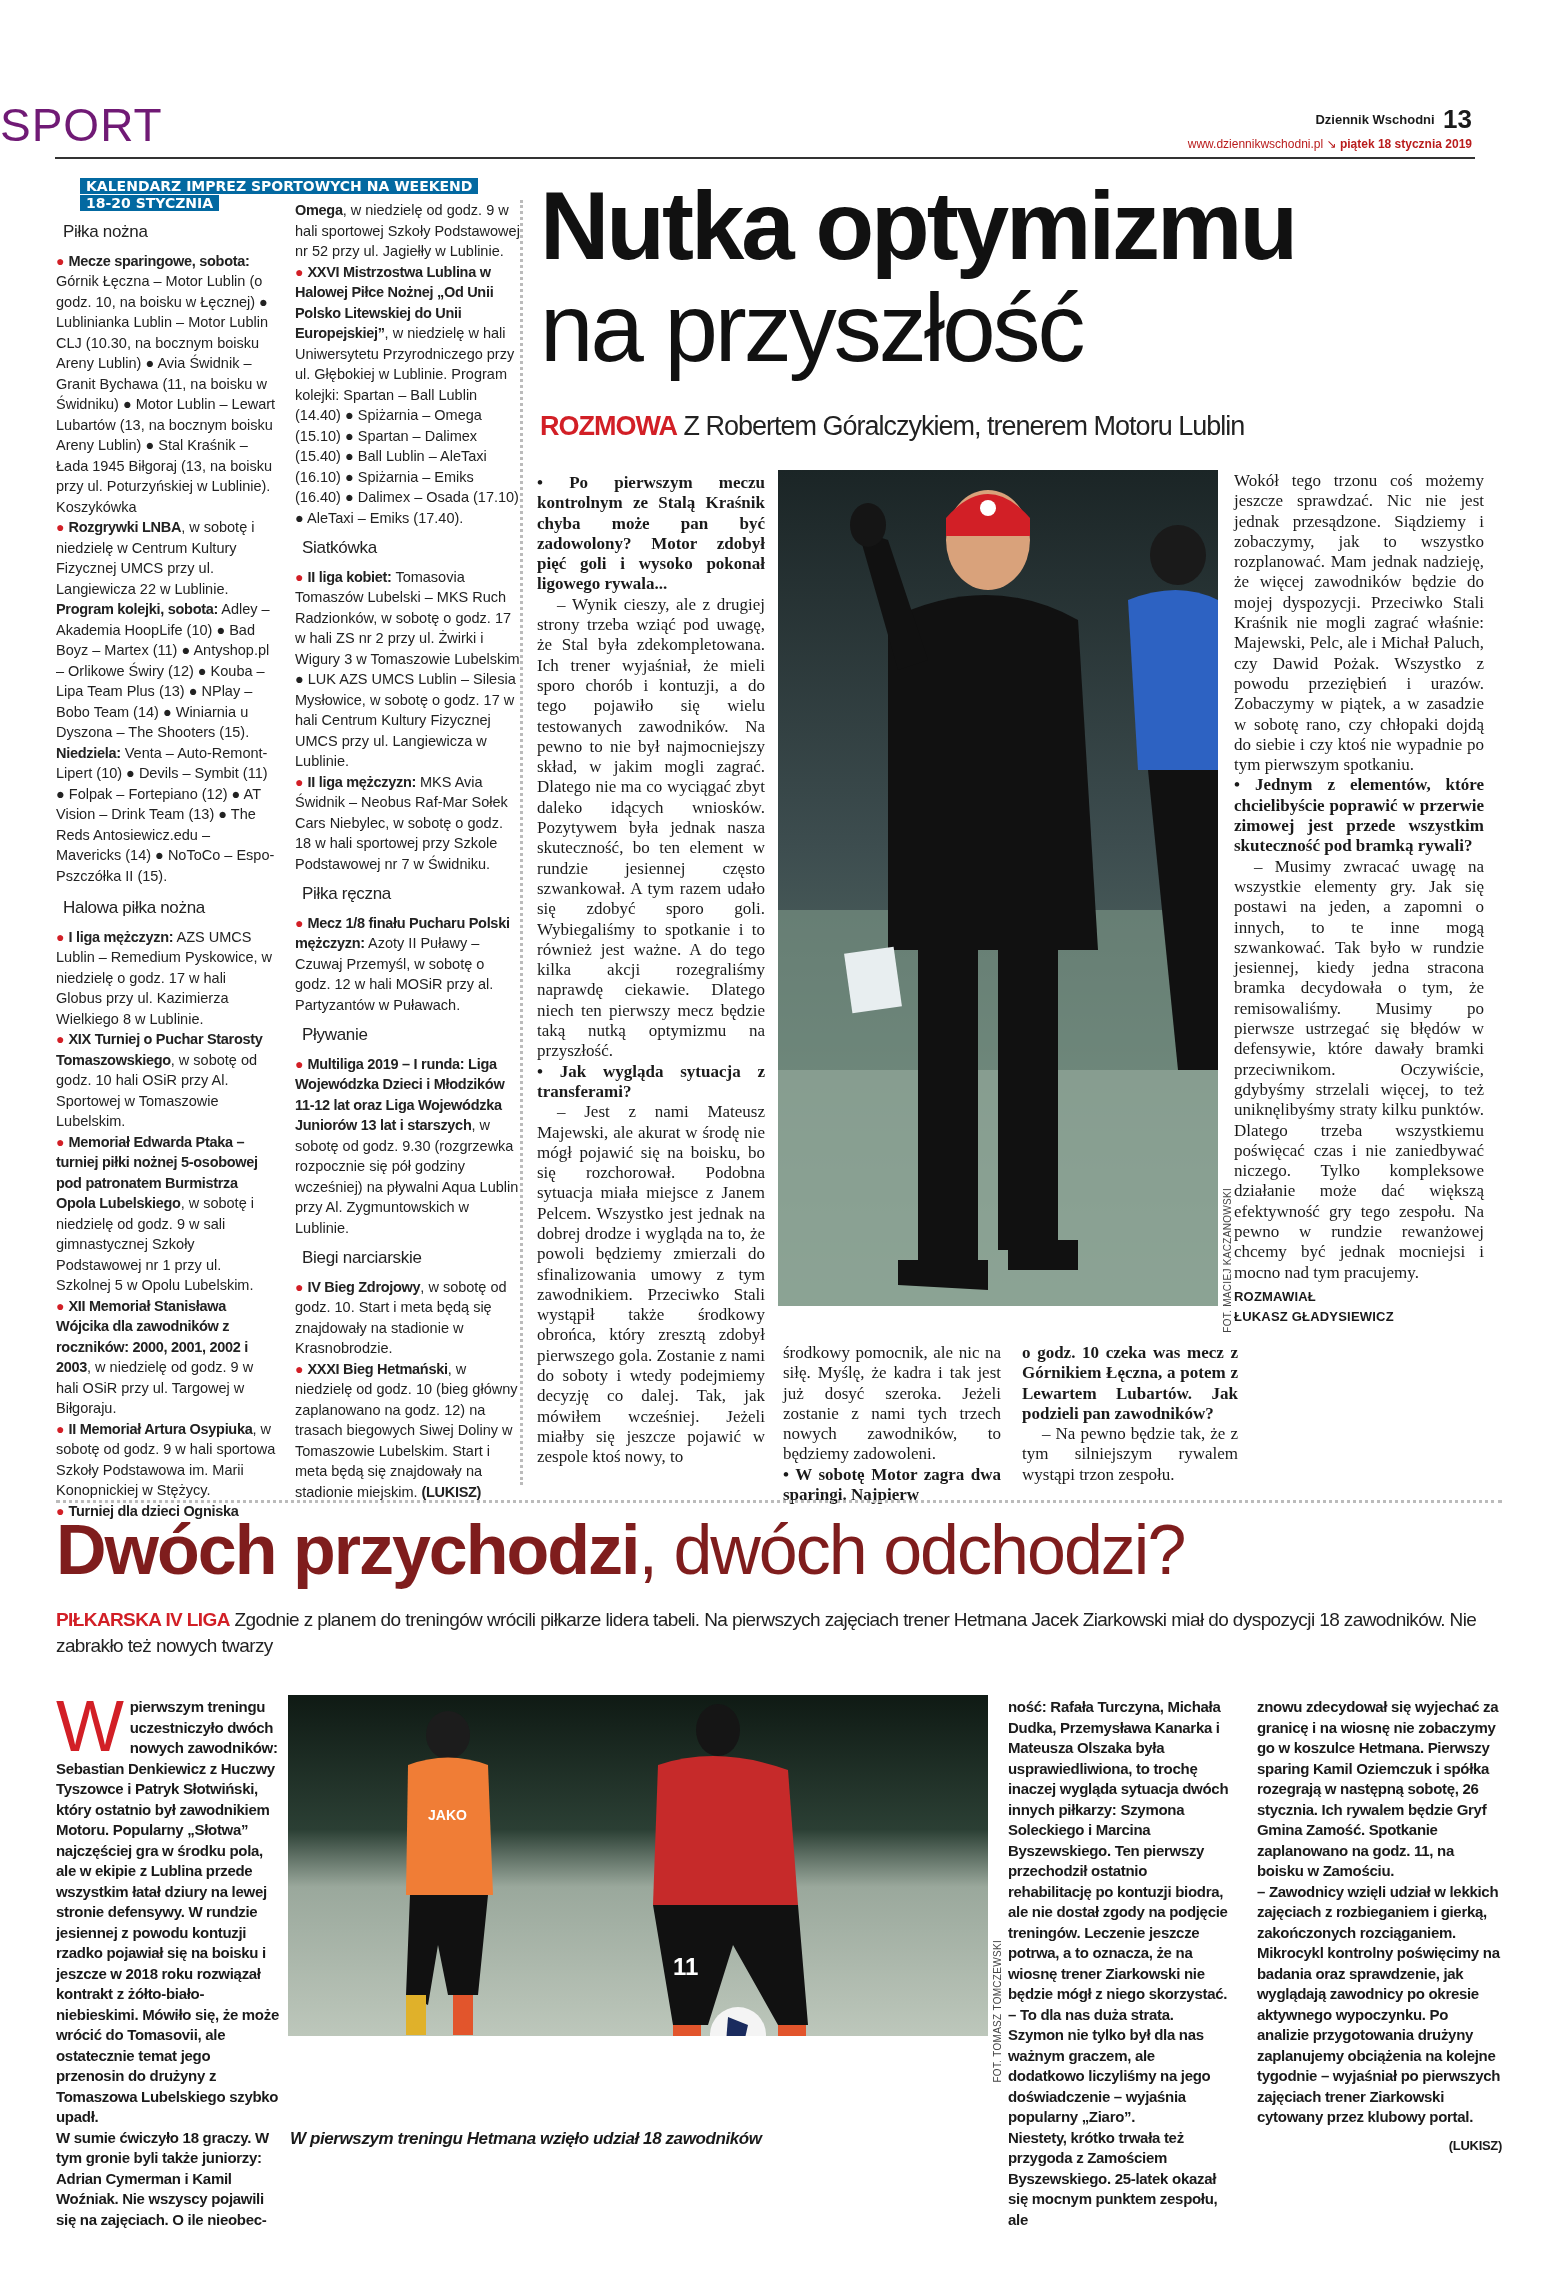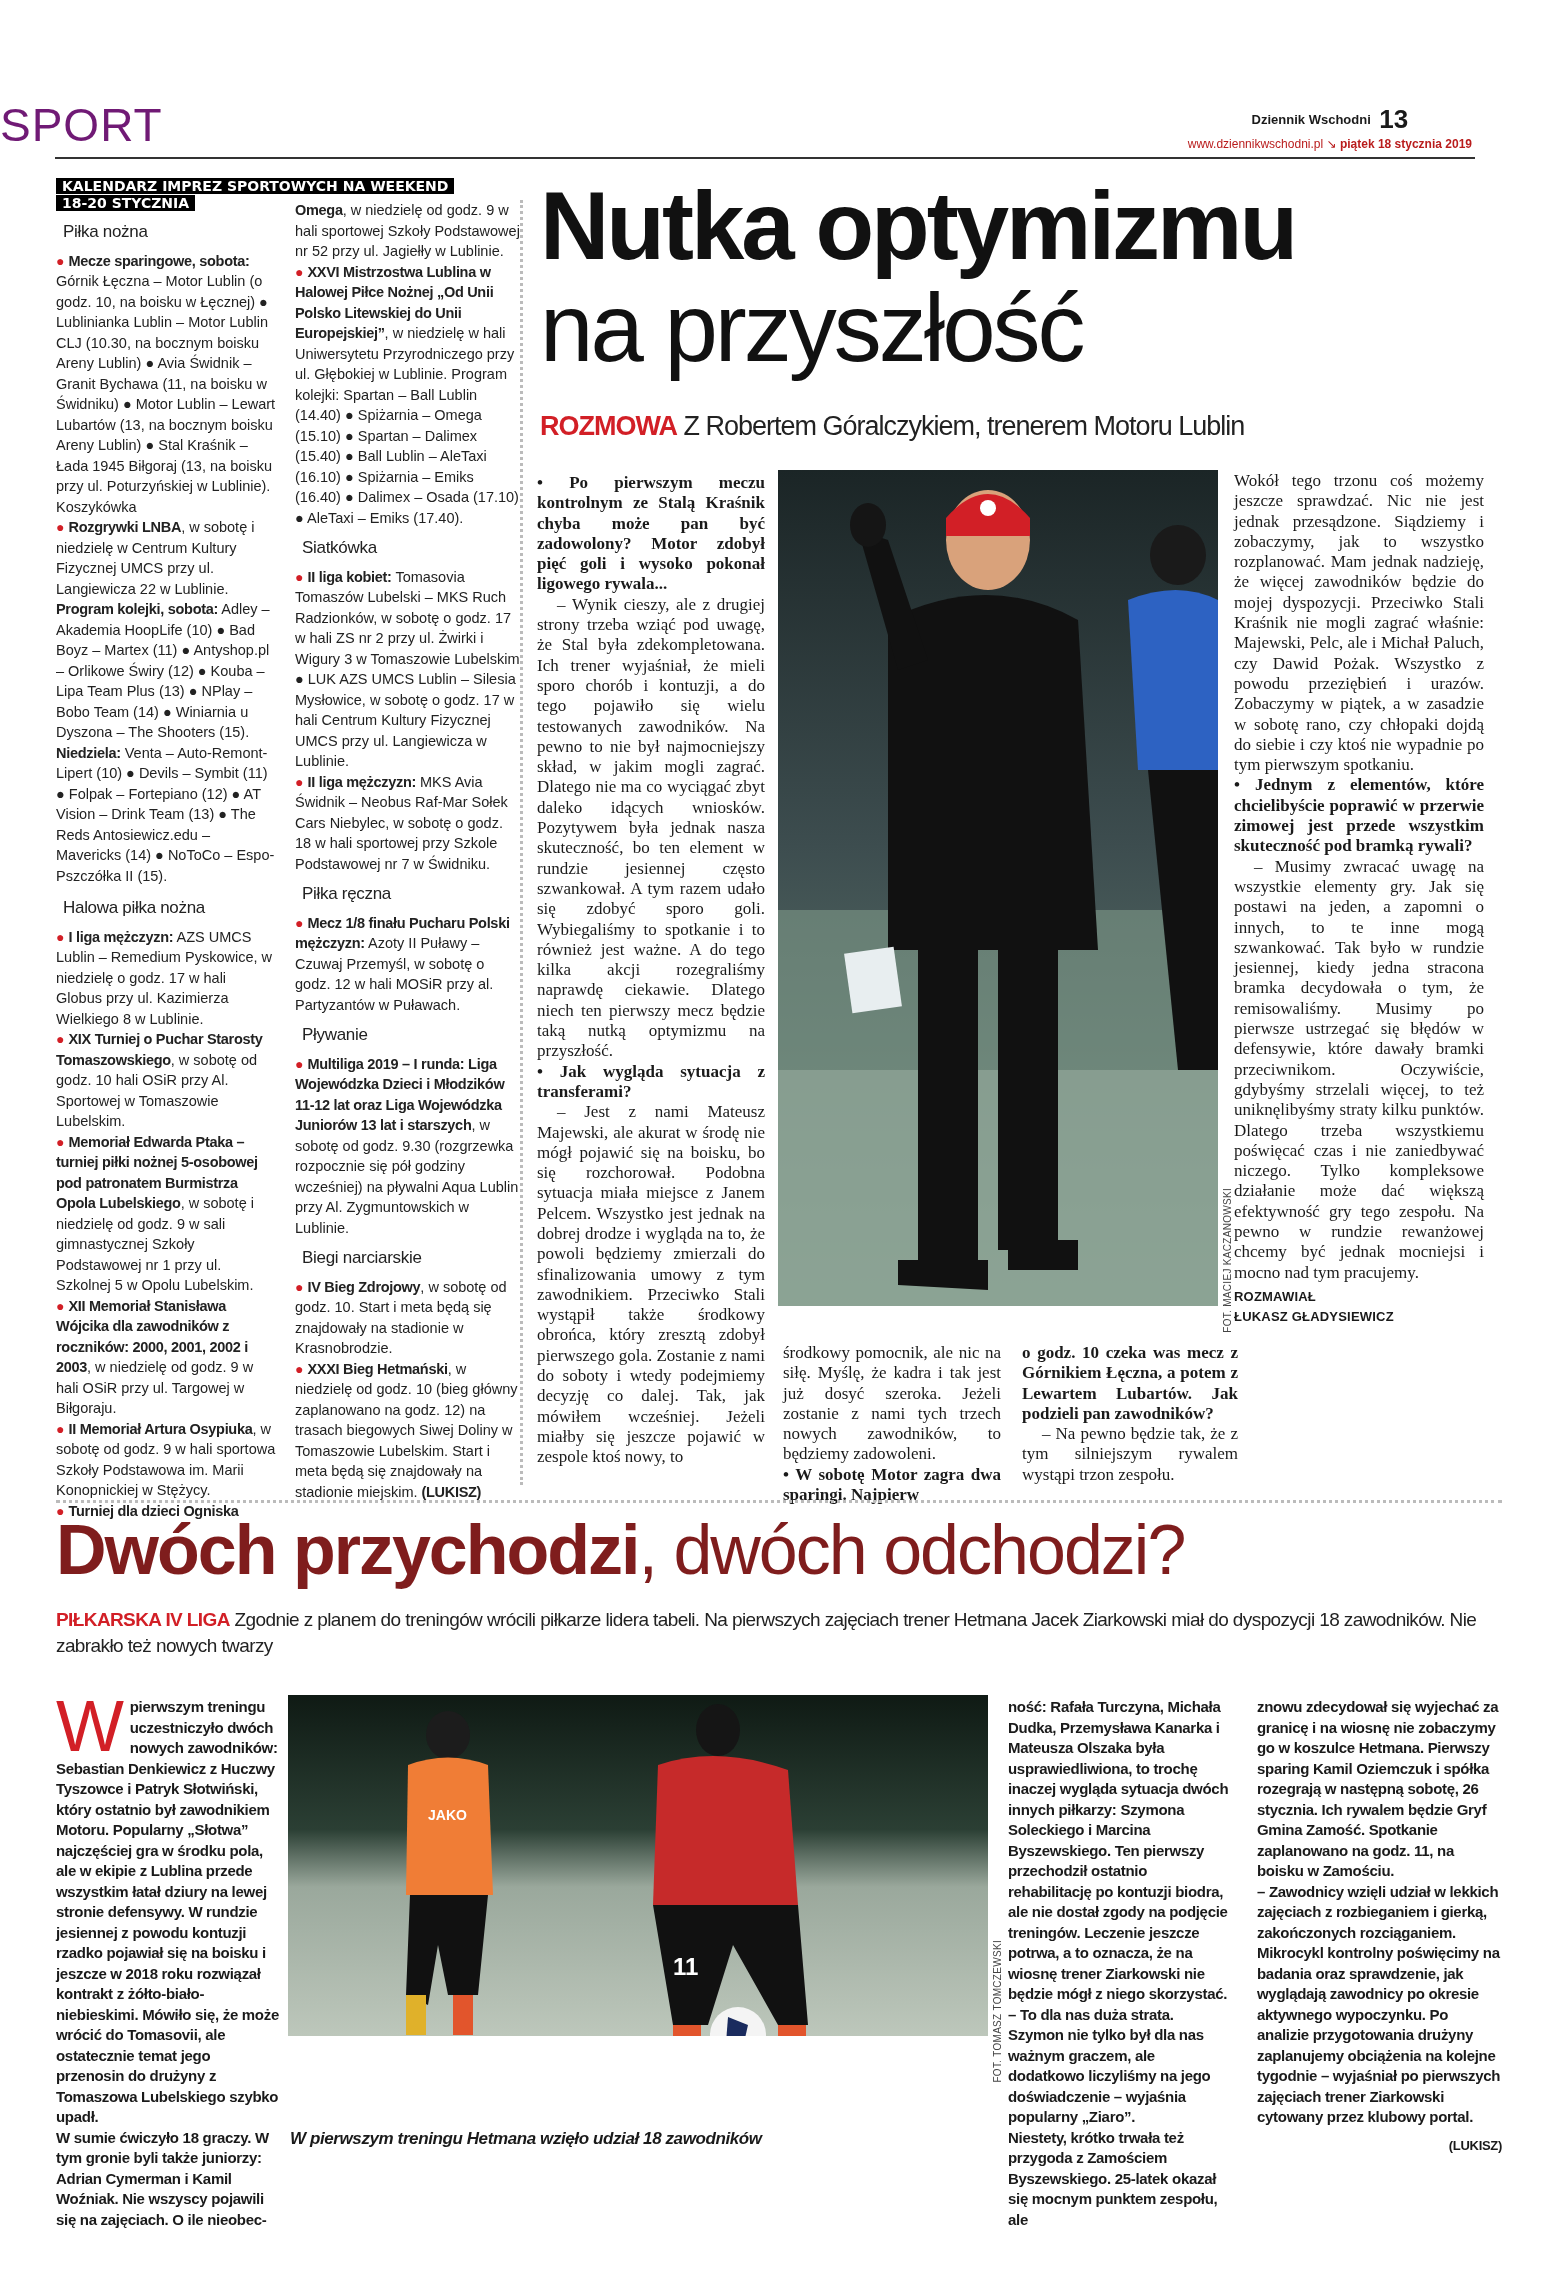--- a/index.html
+++ b/index.html
@@ -1,30 +1,30 @@
 <!DOCTYPE html>
 <html><head>
 <meta charset="utf-8">
 <style>
   * { box-sizing: border-box; margin: 0; padding: 0; }
   html, body { width: 1558px; height: 2281px; background: #ffffff; overflow: hidden; }
   body { position: relative; font-family: "Liberation Sans", sans-serif; color: #1a1a1a; }
 
   
   .section-name { position: absolute; left: 0; width: 1432px; top: 98px; text-align: left; font-family: "Liberation Sans", sans-serif; font-size: 46px; letter-spacing: 1px; color: #701a75; font-weight: normal; }
-  .masthead { position: absolute; right: 86px; top: 104px; text-align: center; }
+  .masthead { position: absolute; right: 86px; top: 104px; text-align: right; }
   .masthead .paper { font-family: "Liberation Sans", sans-serif; font-weight: bold; font-size: 13px; color: #1a1a1a; }
   .masthead .page { font-weight: bold; font-size: 26px; margin-left: 4px; vertical-align: -4px; }
   .masthead .line2 { font-size: 12px; color: #b91c1c; margin-top: 2px; }
   .masthead .line2 b { font-weight: bold; }
   .header-rule { position: absolute; left: 55px; right: 83px; top: 157px; border-top: 2px solid #333; }
 
   
   .cal-title { position: absolute; left: 56px; top: 178px; width: 458px; font-family: "DejaVu Sans", sans-serif; font-weight: bold; font-size: 14px; color: #fff; line-height: 17px; }
-  .cal-title span { background: #000000; padding: 0 6px; display: inline; box-decoration-break: clone; -webkit-box-decoration-break: clone; }
+  .cal-title span { background: #0369a1; padding: 0 6px; display: inline; box-decoration-break: clone; margin-left: 24px; -webkit-box-decoration-break: clone; }
   .cal-col { position: absolute; top: 200px; font-family: "Liberation Sans", sans-serif; font-size: 14.5px; line-height: 20.5px; color: #222; }
   .cal-col.c1 { left: 56px; width: 220px; top: 218px; }
   .cal-col.c2 { left: 295px; width: 225px; top: 200px; }
   .cal-col h4 { font-family: "Liberation Sans", sans-serif; font-weight: normal; font-size: 17px; margin: 4px 7px 8px; letter-spacing: -0.3px; }
   .cal-col p { margin: 0; }
   .cal-col .dot { color: #d21f26; font-size: 14px; }
   .cal-col b { letter-spacing: -0.3px; }
   .cal-divider { position: absolute; left: 520px; top: 200px; height: 1285px; border-left: 3px dotted #bbb; }
   .cal-bottom { position: absolute; left: 56px; top: 1500px; width: 1446px; border-top: 3px dotted #bbb; }
 

